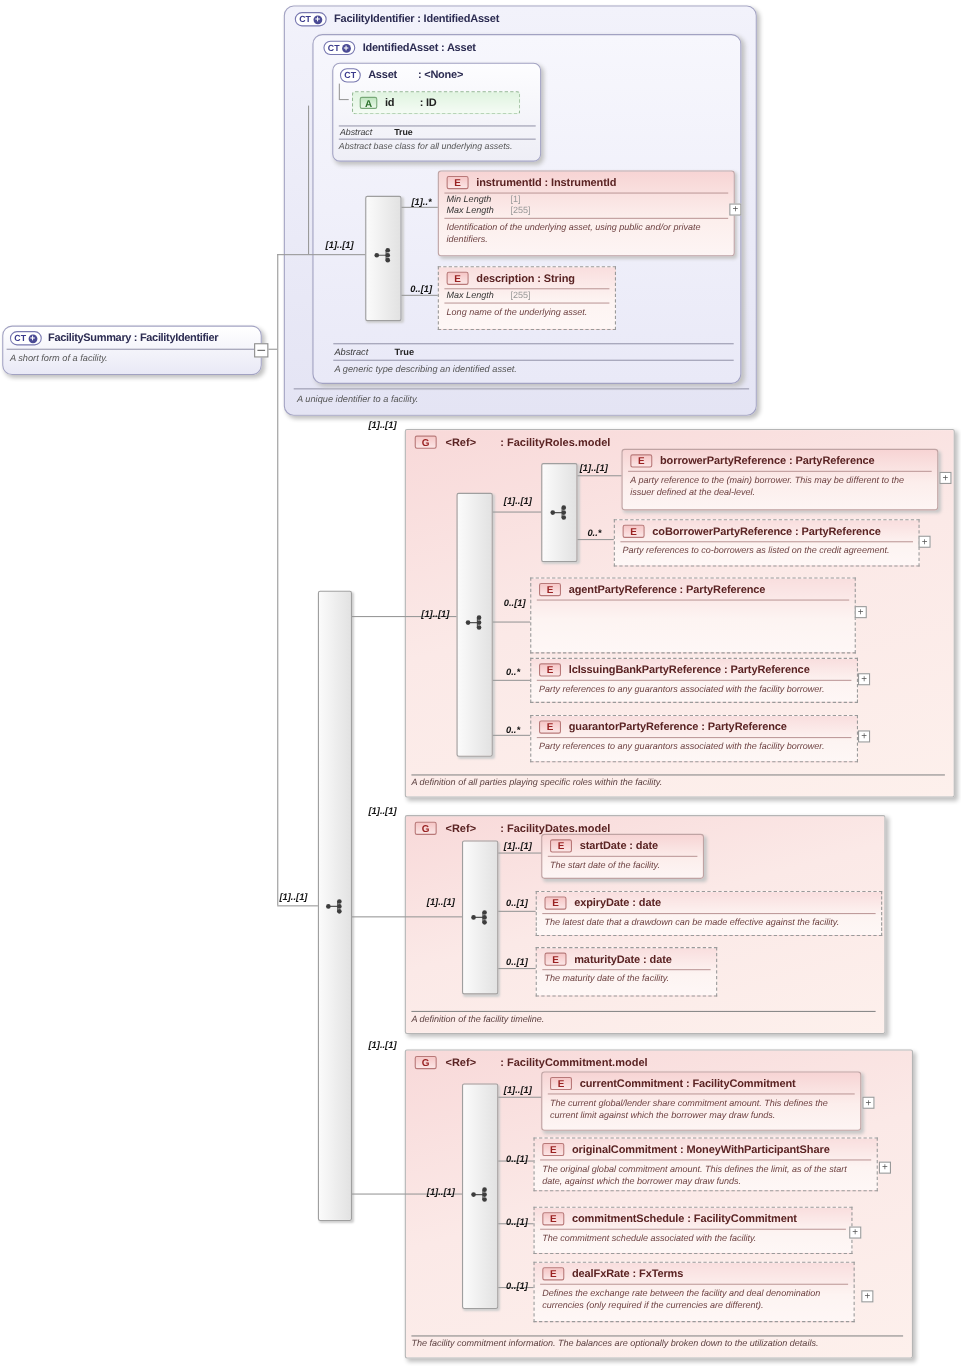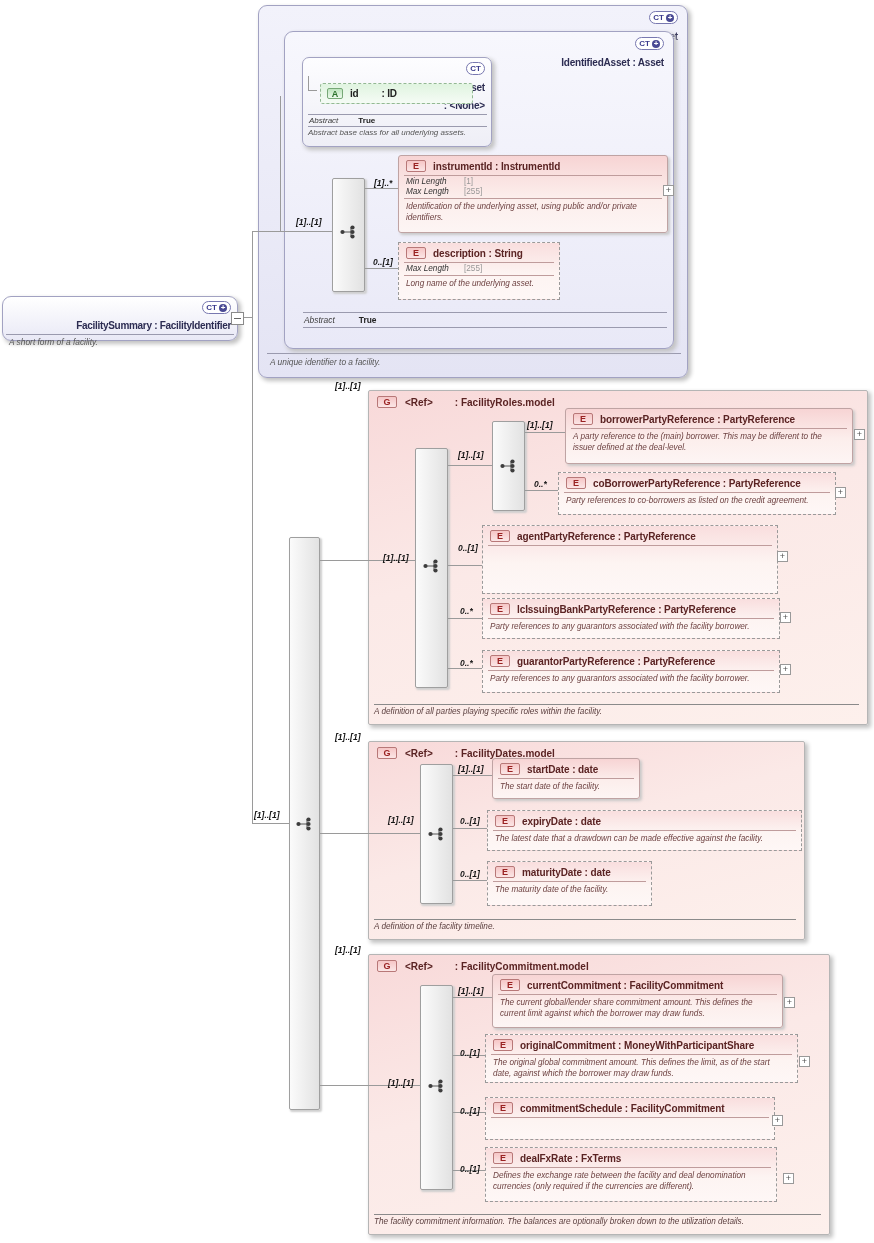--- a/index.html
+++ b/index.html
@@ -6,21 +6,21 @@
   *{box-sizing:border-box;font-family:"Liberation Sans",sans-serif;}
   #canvas{position:relative;width:874px;height:1243px;background:#fff;overflow:hidden;}
 
   
   .ctbox{position:absolute;border:1px solid #a2a2c2;border-radius:9px;
          box-shadow:2.5px 2.5px 4px #c2c2c2;}
   .ct-outer{background:linear-gradient(180deg,#f2f2fb 0%,#e4e4f4 100%);}
   .ct-inner{background:linear-gradient(180deg,#f7f7fd 0%,#e9e9f7 100%);}
   .ct-asset{background:linear-gradient(180deg,#fdfdff 0%,#eeeef6 100%);border-radius:7px;}
   .ct-summary{background:linear-gradient(180deg,#ffffff 0%,#e9e9f6 100%);}
-  .cthdr{display:flex;align-items:flex-end;gap:7px;padding:5px 9px 4px;flex-direction:column;}
+  .cthdr{display:flex;align-items:center;gap:7px;padding:5px 9px 4px;}
   .cttitle{font-size:10px;font-weight:bold;color:#2c2c52;letter-spacing:-0.2px;white-space:nowrap;}
   .pdesc{font-size:8.4px;font-style:italic;color:#555;}
   .p-hr{border-top:1px solid #9a9aae;}
   .abs-row{display:flex;gap:24px;padding:2px 1px;font-size:8.4px;}
   .abs-label{font-style:italic;color:#3a3a3a;}
   .abs-value{font-weight:bold;color:#222;}
 
   
   .badge-ct{display:inline-flex;align-items:center;gap:2px;height:13px;padding:0 3px;
             background:#fff;border:1.4px solid #7878b0;border-radius:7px;
@@ -108,20 +108,21 @@
           </span>
         <span class="cttitle">IdentifiedAsset : Asset</span>
       </div>
       <div style="position:absolute;left:18px;right:6px;top:280px;">
         <div class="p-hr"></div>
         <div class="abs-row">
             <span class="abs-label">Abstract</span>
             <span class="abs-value">True</span>
           </div>
         <div class="p-hr"></div>
+        <div class="pdesc" style="padding:2px 1px 0;">A generic type describing an identified asset.</div>
       </div>
 
       <div class="ctbox ct-asset" style="left:17px;top:25px;width:190px;height:90px;">
         <div class="cthdr" style="padding:4px 6px 3px;">
           <span class="badge-ct">
               <span>CT</span>
             </span>
           <span class="cttitle">Asset</span>
           <span class="cttitle" style="margin-left:12px;">: &lt;None&gt;</span>
         </div>
@@ -312,20 +313,21 @@
     <div class="hr-e"></div>
     <div class="edesc">The original global commitment amount. This defines the limit, as of the start date, against which the borrower may draw funds.</div>
   </div>
 
   <div class="ebox dashed" style="left:485px;top:1097px;width:290px;height:43px;">
     <div class="ehdr">
         <span class="badge-e">E</span>
         <span class="etitle">commitmentSchedule : FacilityCommitment</span>
       </div>
     <div class="hr-e"></div>
+    <div class="edesc">The commitment schedule associated with the facility.</div>
   </div>
 
   <div class="ebox dashed" style="left:485px;top:1147px;width:292px;height:55px;">
     <div class="ehdr">
         <span class="badge-e">E</span>
         <span class="etitle">dealFxRate : FxTerms</span>
       </div>
     <div class="hr-e"></div>
     <div class="edesc">Defines the exchange rate between the facility and deal denomination currencies (only required if the currencies are different).</div>
   </div>

